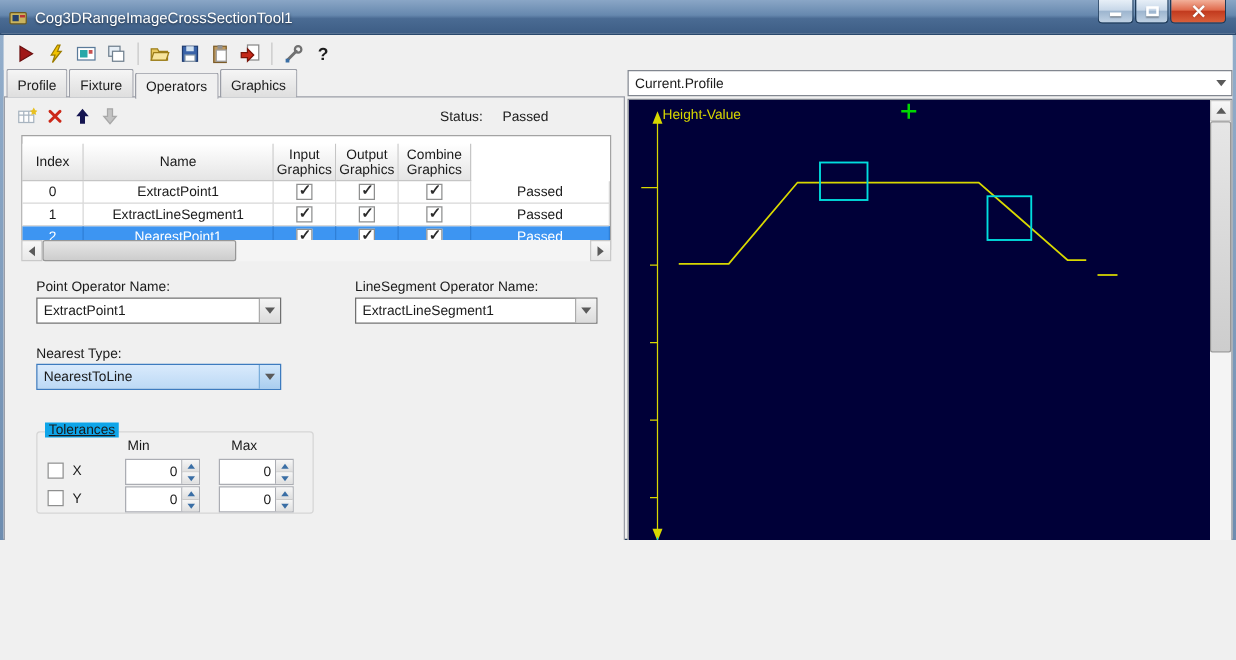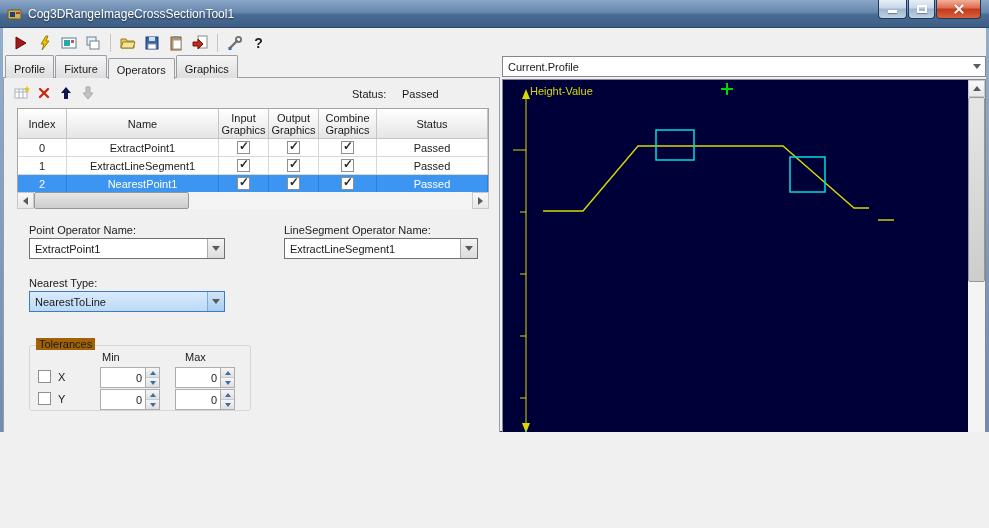--- a/index.html
+++ b/index.html
@@ -43,21 +43,21 @@
   .tabpage { position:absolute; left:0; top:21px; width:497px; height:428px; background:#f0f0f0; border:1px solid #9a9da6; }
 
   
   .mini-toolbar { position:absolute; left:8px; top:5px; height:20px; display:flex; align-items:center; }
   .mini-btn { width:20px; height:20px; display:flex; align-items:center; justify-content:center; margin-right:2px; }
   .op-status-label { position:absolute; left:348px; top:10px; color:#1a1a1a; }
   .op-status-value { position:absolute; left:398px; top:10px; width:70px; text-align:left; }
 
   
   .op-table { position:absolute; left:13px; top:30px; width:472px; border:1px solid #a3a3a3; background:#ffffff; }
-  .thead { display:flex; height:30px; }
+  .thead { display:flex; height:30px;margin-top:6px; }
   .th { background:linear-gradient(180deg,#ffffff,#e5e5e5); border-right:1px solid #c5c5c5; border-bottom:1px solid #c5c5c5; display:flex; align-items:center; justify-content:center; text-align:center; line-height:12px; padding:1px; }
   .trow { display:flex; height:18px; background:#ffffff; }
   .td { border-right:1px solid #d8d8d8; border-bottom:1px solid #d8d8d8; display:flex; align-items:center; justify-content:center; overflow:hidden; white-space:nowrap; }
   .trow[data-selected="true"] { background:#3d95f2; color:#ffffff; }
   .trow[data-selected="true"] .td { border-color:#2f7fd6; }
   .c-index { width:49px; } .c-name { width:152px; } .c-input { width:50px; } .c-output { width:50px; } .c-combine { width:58px; } .c-status { flex:1; }
 
   .checkbox { width:13px; height:13px; background:#ffffff; border:1px solid #8e8f8f; position:relative; display:inline-block; }
   .checkbox[data-checked="true"]::after { content:"\2713"; position:absolute; left:1px; top:-3px; font-size:12px; font-weight:bold; color:#2b2b2b; }
 
@@ -79,21 +79,21 @@
   .form-label { position:absolute; white-space:nowrap; }
   .combo { position:absolute; height:21px; background:#ffffff; border:1px solid #707070; display:flex; align-items:center; }
   .combo .combo-text { flex:1; padding:0 5px; white-space:nowrap; overflow:hidden; }
   .combo .combo-arrow { width:17px; align-self:stretch; background:linear-gradient(180deg,#f4f4f4,#dcdcdc); border-left:1px solid #ababab; display:flex; align-items:center; justify-content:center; }
   .combo.flat .combo-arrow { background:transparent; border-left:none; }
   .combo.focused { background:linear-gradient(180deg,#d9eafc,#bcd9f5); border-color:#3d7bbf; }
   .combo.focused .combo-arrow { background:linear-gradient(180deg,#d0e6fa,#a9cdef); border-left:1px solid #7aadda; }
 
   
   .groupbox { position:absolute; left:25px; top:267px; width:222px; height:66px; border:1px solid #d5d5d5; border-radius:3px; }
-  .groupbox-title { position:absolute; left:6px; top:-8px; background:#a16207; padding:0 3px; }
+  .groupbox-title { position:absolute; left:6px; top:-8px; background:#0ea5e9; padding:0 3px;text-decoration:underline; }
   .tol-header { position:absolute; top:5px; }
   .spin { position:absolute; width:60px; height:21px; background:#ffffff; border:1px solid #abadb3; display:flex; }
   .spin .spin-val { flex:1; text-align:right; padding:4px 3px 0 0; }
   .spin .spin-btns { width:14px; border-left:1px solid #abadb3; display:flex; flex-direction:column; }
   .spin .spin-btns > div { flex:1; background:linear-gradient(180deg,#f6f6f6,#dfdfdf); display:flex; align-items:center; justify-content:center; }
   .spin .spin-btns > div:first-child { border-bottom:1px solid #c9c9c9; }
 
   
   .right-panel { position:absolute; left:502px; top:56px; width:484px; height:449px; }
   .plot-wrap { position:absolute; left:0; top:23px; width:484px; height:426px; border:1px solid #828790; background:#f0f0f0; }
@@ -241,21 +241,20 @@
       <span class="op-status-label form-label">Status:</span>
       <span class="op-status-value form-label">Passed</span>
 
       <div class="op-table">
         <div class="thead">
           <div class="th c-index">Index</div>
           <div class="th c-name">Name</div>
           <div class="th c-input">Input Graphics</div>
           <div class="th c-output">Output Graphics</div>
           <div class="th c-combine">Combine Graphics</div>
-          <div class="th c-status">Status</div>
         </div>
         <div class="trow" data-selected="false">
           <div class="td c-index">0</div>
           <div class="td c-name">ExtractPoint1</div>
           <div class="td c-input">
               <span class="checkbox" data-checked="true"></span>
             </div>
           <div class="td c-output">
               <span class="checkbox" data-checked="true"></span>
             </div>

